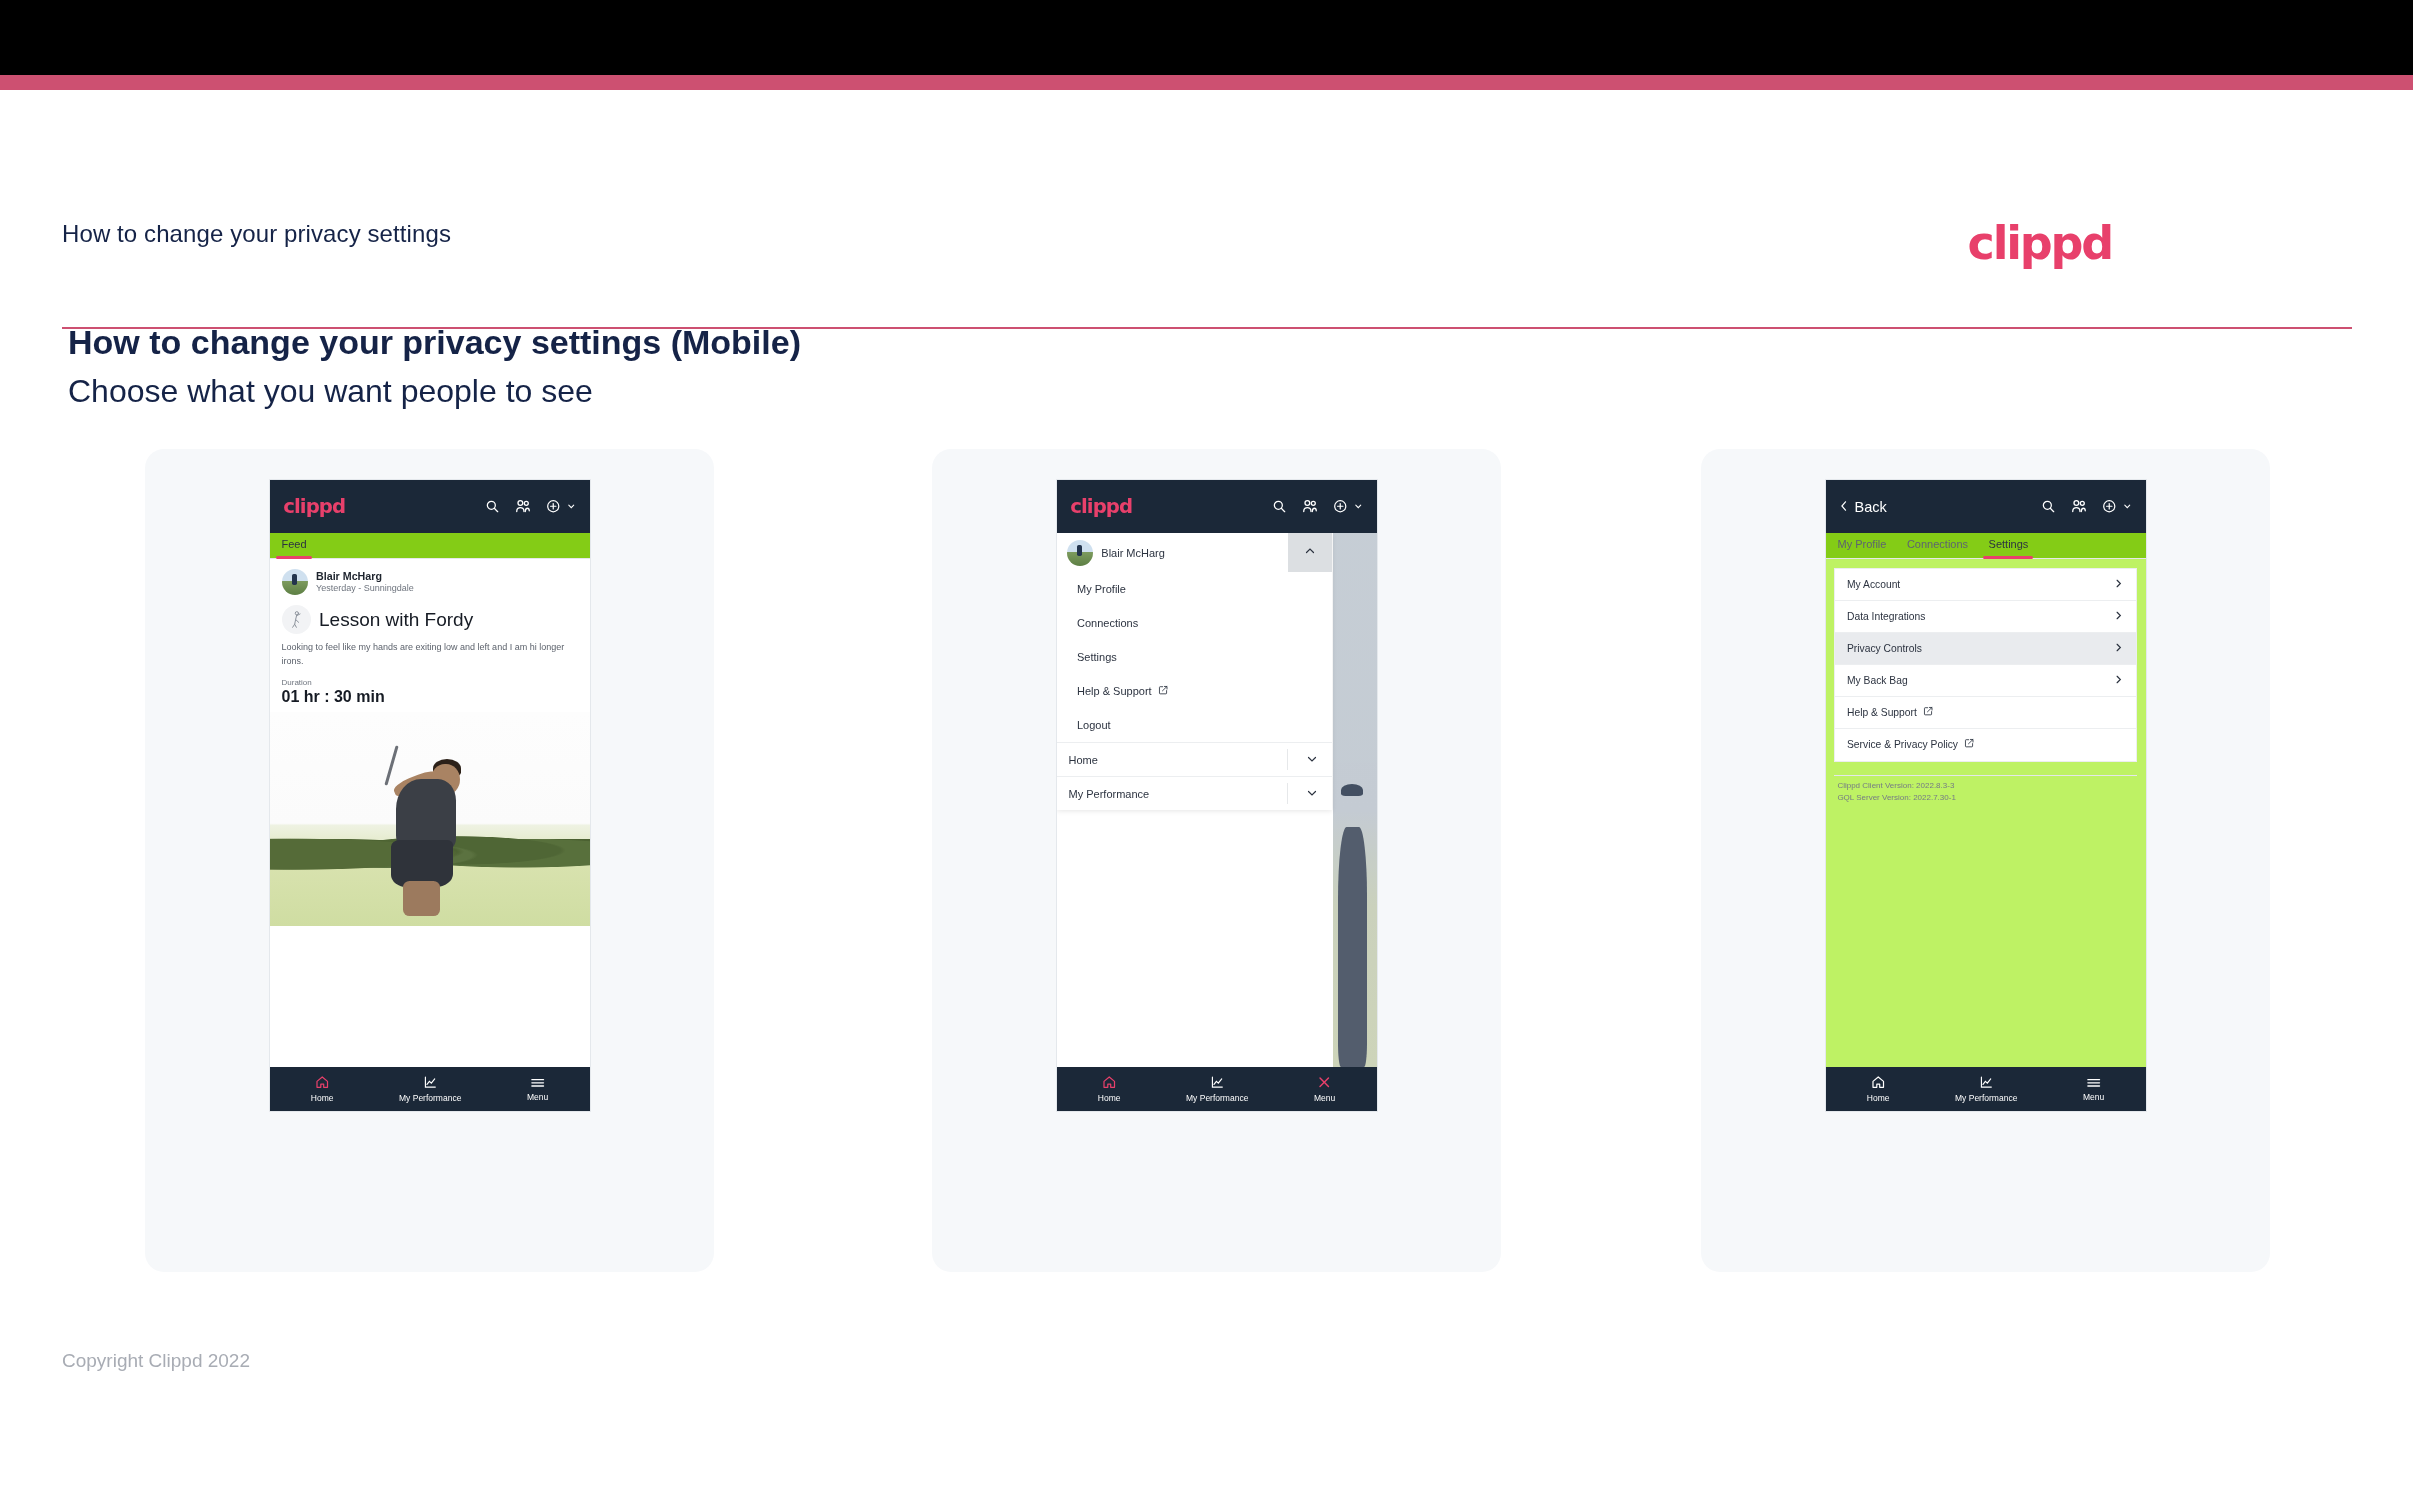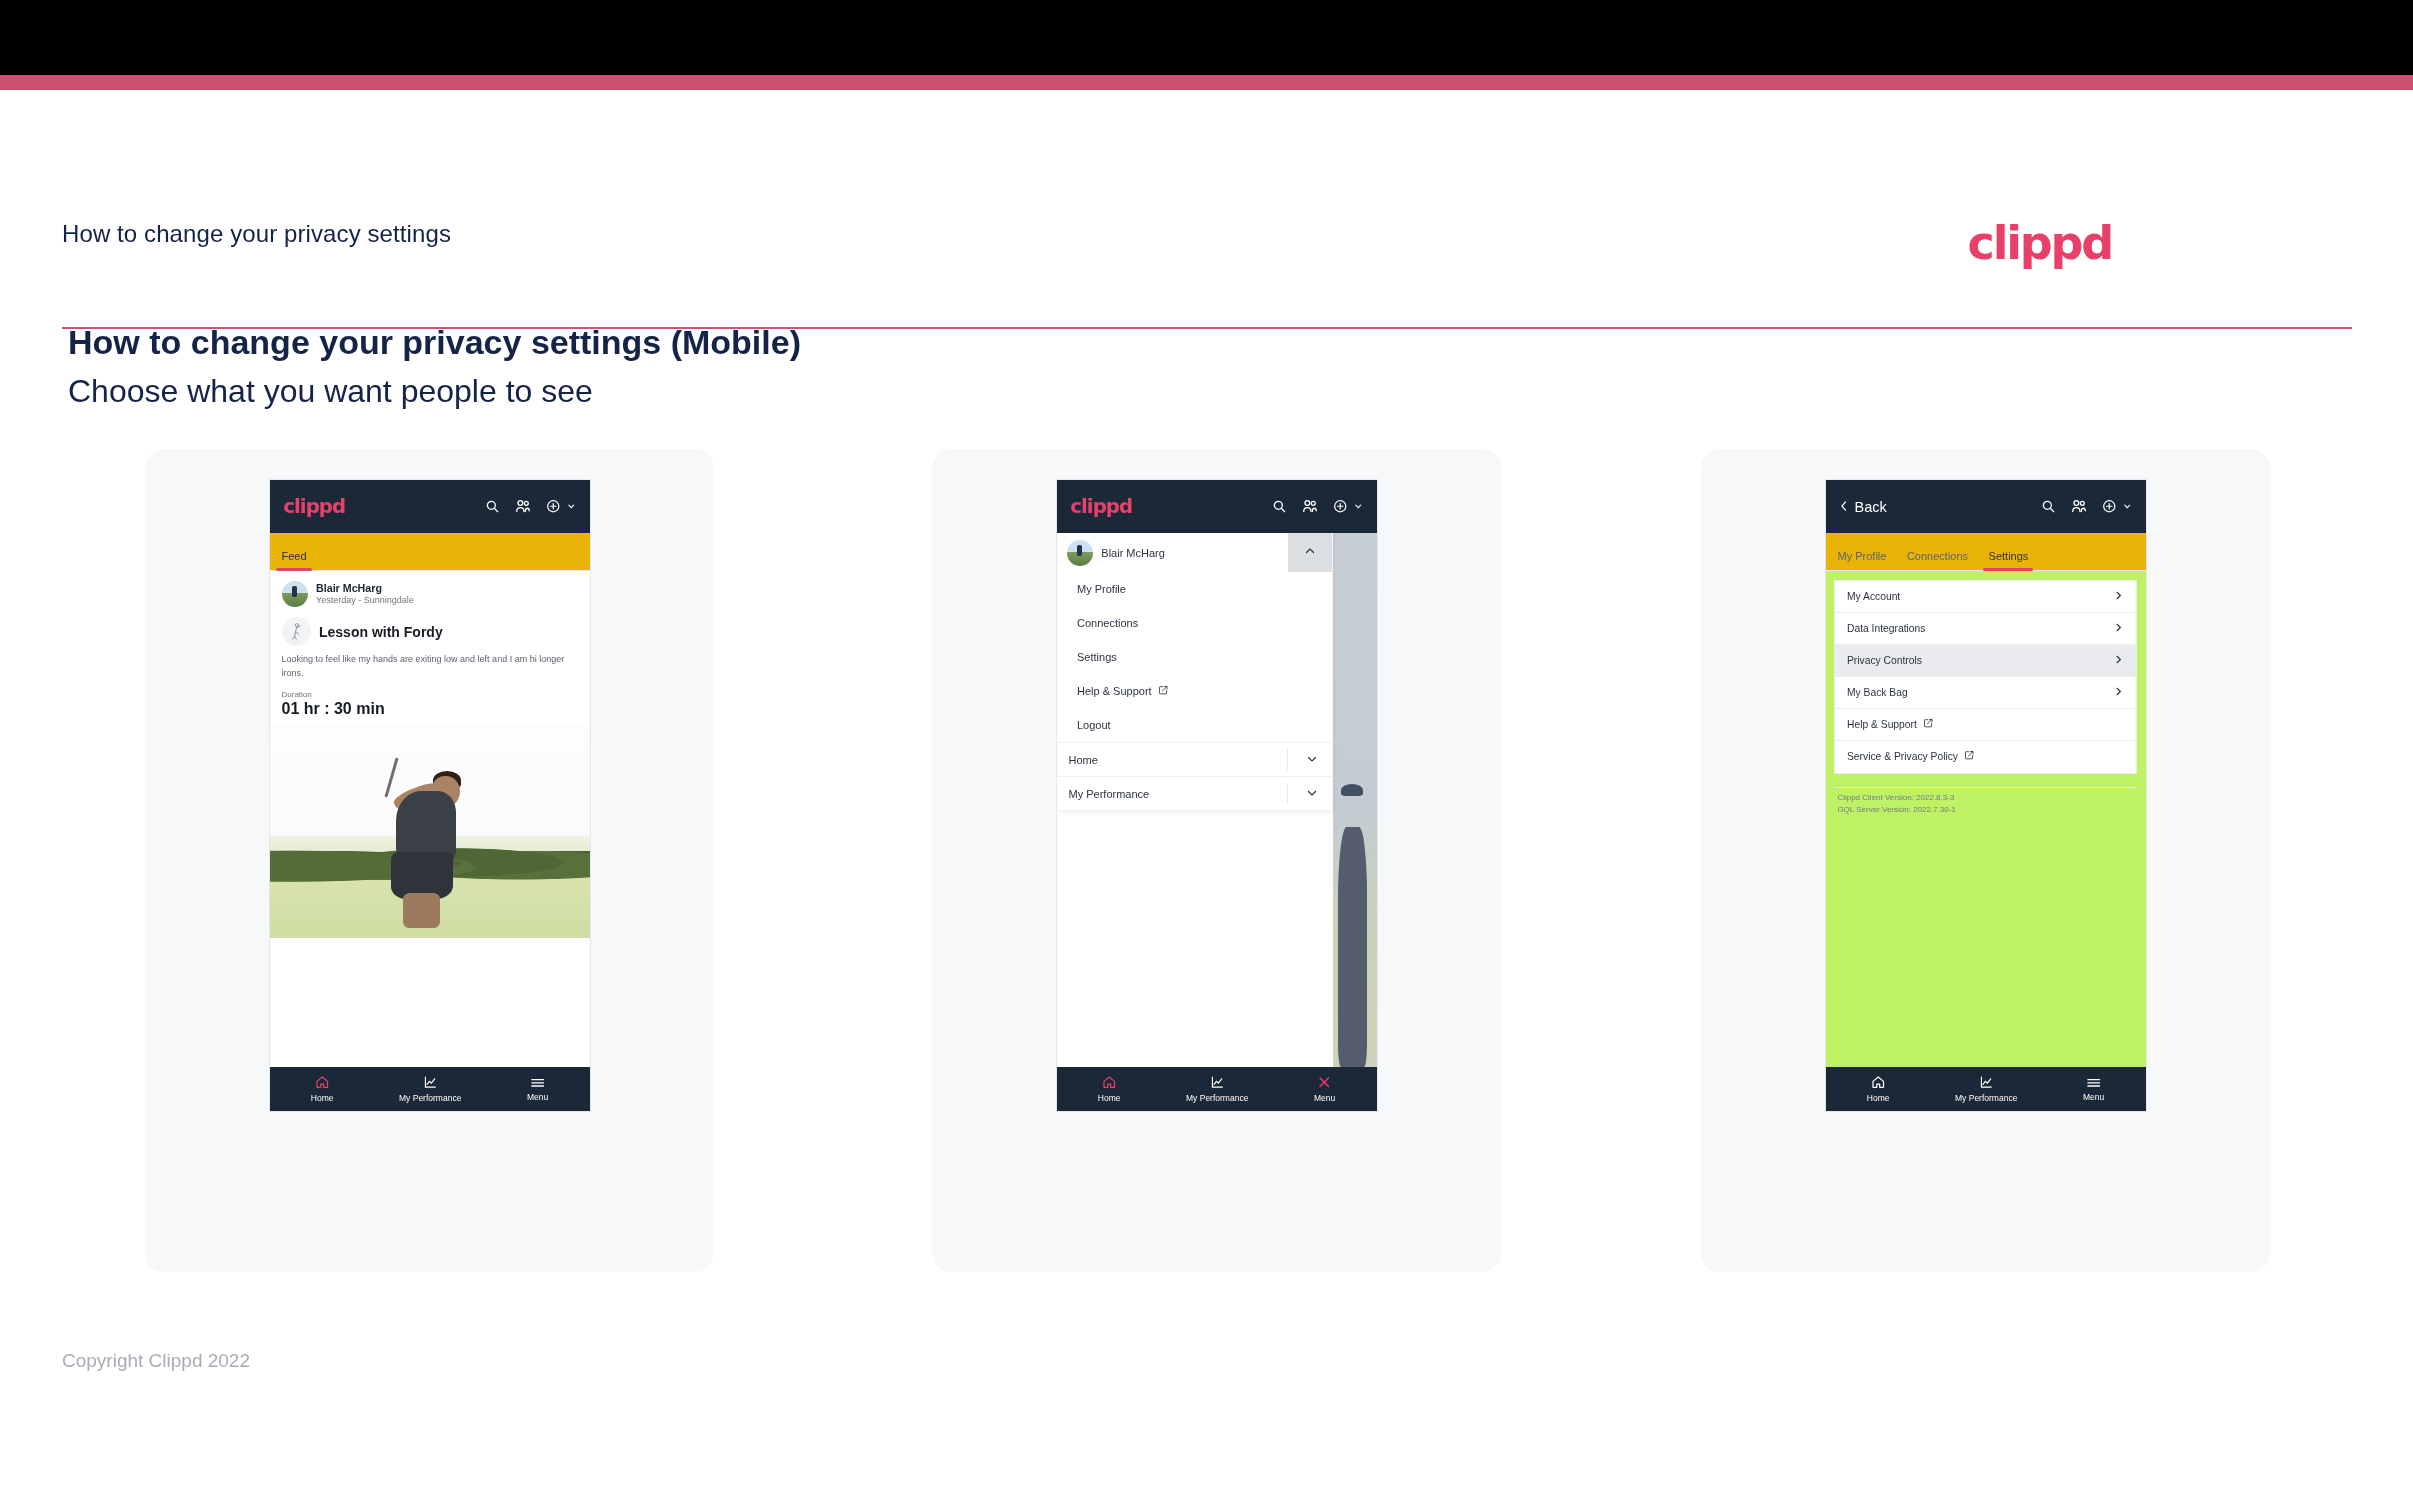--- a/index.html
+++ b/index.html
@@ -73,22 +73,22 @@
     font-family:"DejaVu Sans", sans-serif;
     font-size:19.7px; font-weight:700; color:#e8406b; letter-spacing:-0.9px;
   }
   .appbar .backwrap { display:flex; align-items:center; color:#fff; font-size:14.5px; gap:6px; }
   .appbar .icons { margin-left:auto; display:flex; align-items:center; gap:15.4px; }
   .appbar .icons svg { display:block; }
   .chev-sm { width:8.5px; height:8.5px; margin-left:-8.5px; }
 
   
   .tabrow {
-    display:flex; align-items:flex-end; height:38px;
-    border-bottom:0.9px solid #e6e8ea; background:#eab308; flex:0 0 auto;
+    display:flex; align-items:flex-end; height:26px;
+    border-bottom:0.9px solid #e6e8ea; background:#84cc16; flex:0 0 auto;
     padding-left:12px; gap:20.5px;
   }
   .tabrow .tab {
     font-size:11px; color:#5d6470; padding-bottom:7.7px; position:relative;
   }
   .tabrow .tab.active { color:#2c3340; }
   .tabrow .tab.active::after {
     content:""; position:absolute; left:-5.1px; right:-5.1px; bottom:-0.9px;
     height:2.6px; background:#e8406b; border-radius:1.7px;
   }
@@ -105,21 +105,21 @@
     content:""; position:absolute; left:10.3px; top:5.1px; width:5.1px; height:11px;
     background:#23344d; border-radius:1.7px;
   }
   .post-name { font-size:10.7px; font-weight:700; color:#1e242e; line-height:1.25; }
   .post-meta { font-size:9px; color:#6f757f; line-height:1.3; }
   .lesson-row { display:flex; align-items:center; gap:8.5px; padding:6.8px 12px 5.1px 12px; }
   .lesson-ico {
     width:29px; height:29px; border-radius:50%; background:#f2f3f5; flex:0 0 auto;
     display:flex; align-items:center; justify-content:center;
   }
-  .lesson-title { font-size:14px; font-weight:700; color:#161b24; }
+  .lesson-title { font-size:19px; font-weight:400; color:#161b24; }
   .post-text { padding:1.7px 12px 0 12px; font-size:9px; line-height:1.55; color:#5c626c; }
   .dur-label { padding:8.5px 12px 0 12px; font-size:8px; color:#6f757f; }
   .dur-value { padding:0.9px 12px 6.8px 12px; font-size:16px; font-weight:700; color:#161b24; }
   .post-photo {
     height:214px; margin:0 0 0 0; position:relative; overflow:hidden;
     background:
       linear-gradient(180deg,#fdfdfd 0%,#fbfbfb 52%,#eef2e2 53%,#d8e2ae 72%,#cfdda2 100%);
   }
   .photo-trees {
     position:absolute; left:0; right:0; top:53%; height:22%;

